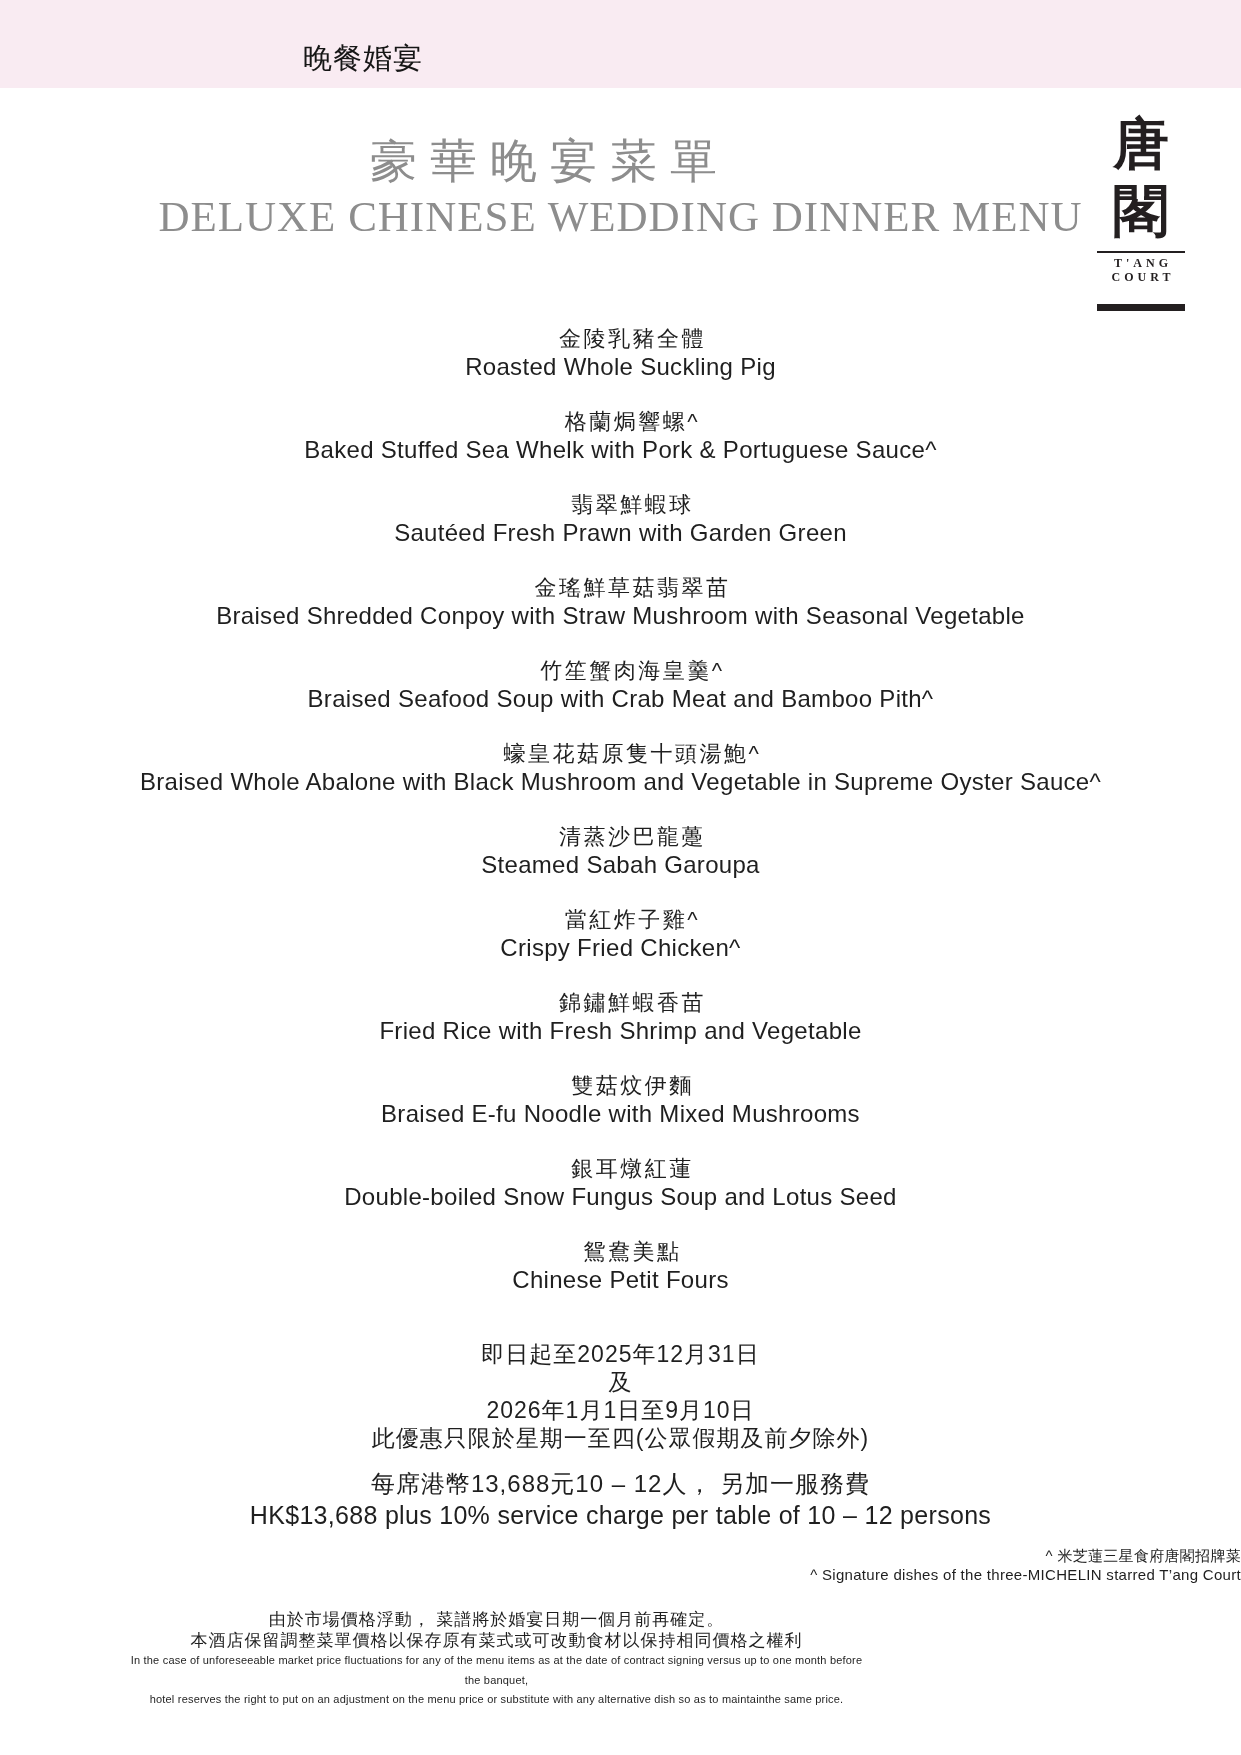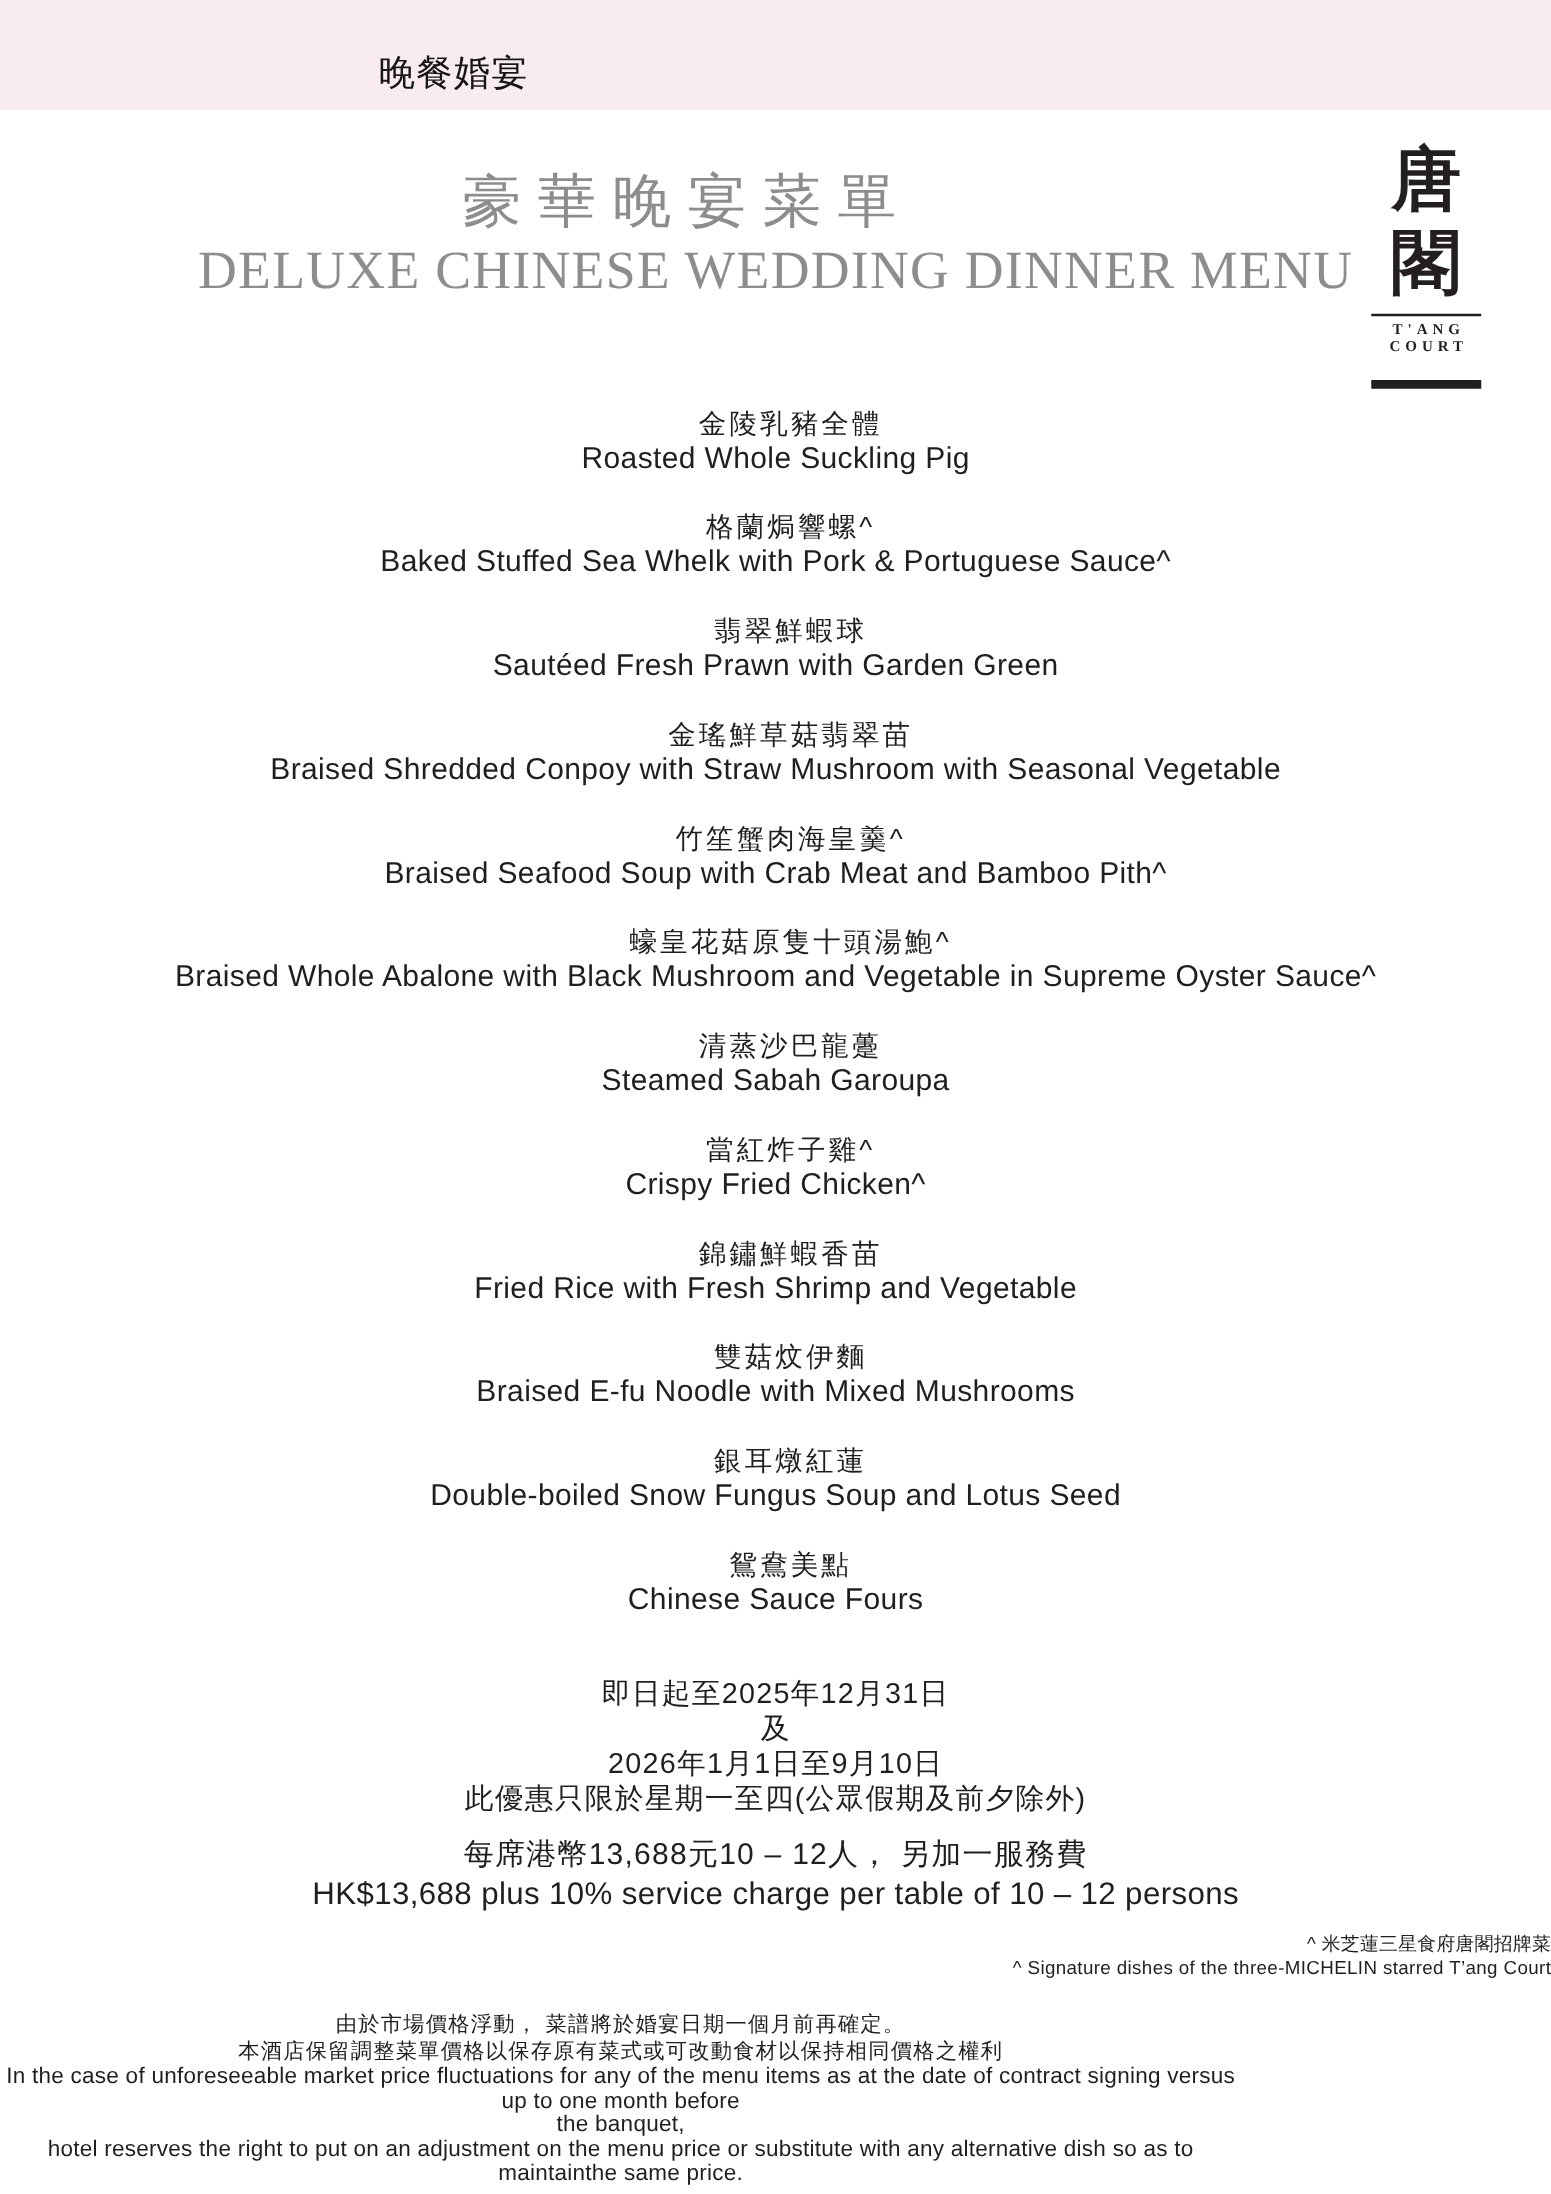--- a/index.html
+++ b/index.html
@@ -57,21 +57,21 @@
   .price-zh { font-size:24px; line-height:31px; letter-spacing:1px; }
   .price-en { font-size:25px; line-height:32px; letter-spacing:0.3px; }
   
   .signature {
     position:absolute; top:1546px; left:0; width:1241px; text-align:right;
     font-size:15px; line-height:19px; letter-spacing:0.3px;
   }
   
   .disclaimer { position:absolute; top:1609px; left:0; width:993px; text-align:center; }
   .disclaimer .zh { font-size:17px; line-height:21px; letter-spacing:1px; }
-  .disclaimer .en { font-size:18px; line-height:19.5px; letter-spacing:0.2px; }
+  .disclaimer .en { font-size:11px; line-height:19.5px; letter-spacing:0.2px; }
 </style>
 </head>
 <body>
 
 <div class="page">
 
   <div class="header-bar">
     <div class="header-text">
       <span>晚餐婚宴</span>
     </div>
@@ -131,21 +131,21 @@
     <div class="menu-item">
       <div class="item-zh">雙菇炆伊麵</div>
       <div class="item-en">Braised E-fu Noodle with Mixed Mushrooms</div>
     </div>
     <div class="menu-item">
       <div class="item-zh">銀耳燉紅蓮</div>
       <div class="item-en">Double-boiled Snow Fungus Soup and Lotus Seed</div>
     </div>
     <div class="menu-item">
       <div class="item-zh">鴛鴦美點</div>
-      <div class="item-en">Chinese Sauce Fours</div>
+      <div class="item-en">Chinese Petit Fours</div>
     </div>
   </div>
 
   <div class="validity">
     <div>即日起至2025年12月31日</div>
     <div>及</div>
     <div>2026年1月1日至9月10日</div>
     <div>此優惠只限於星期一至四(公眾假期及前夕除外)</div>
   </div>
 

